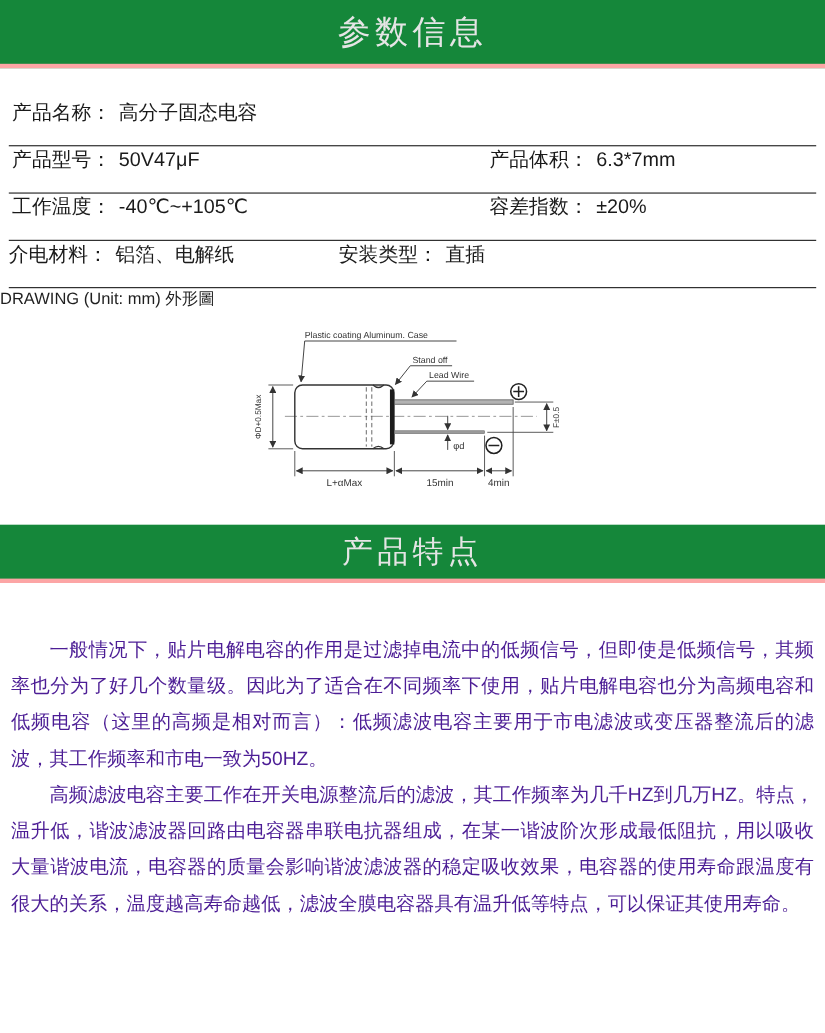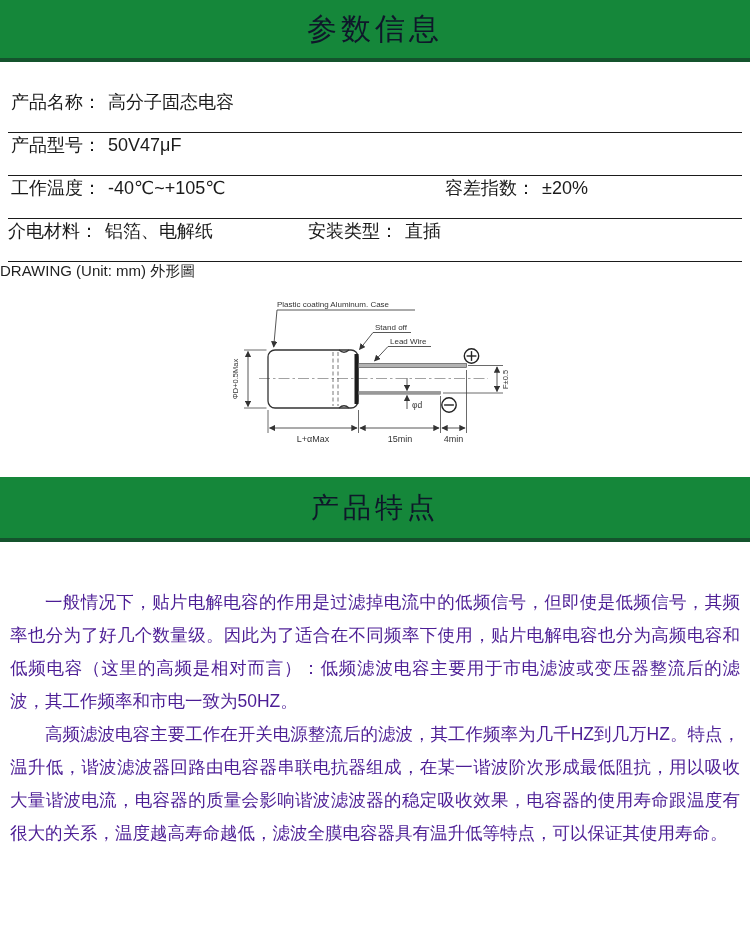--- a/index.html
+++ b/index.html
@@ -7,32 +7,32 @@
   body {
     width: 750px;
     min-height: 939px;
     margin: 0 auto;
     font-family: "Liberation Sans", "DejaVu Sans", sans-serif;
     color: #1a1a1a;
   }
   .banner {
     height: 62px;
     background: #15873a;
-    border-bottom: 4px solid #14532d;
+    border-bottom: 4px solid #fca5a5;
     display: flex;
     align-items: center;
     justify-content: center;
-    color: #0f172a;
+    color: #e5e5e5;
     font-size: 30px;
     letter-spacing: 4px;
     font-weight: 400;
   }
   .banner.second {
     margin-top: 21px;
-    height: 65px;
+    height: 53px;
     font-size: 28px;
   }
   
   .spec-table { margin: 28px 8px 0 8px; }
   .spec-row {
     display: flex;
     align-items: flex-start;
     height: 43px;
     border-bottom: 1px solid #1b1b1b;
     font-size: 18px;
@@ -80,20 +80,24 @@
       <span class="spec-label">产品名称：</span>
       <span class="spec-value">高分子固态电容</span>
     </div>
   </div>
 
   <div class="spec-row">
     <div class="spec-cell left">
       <span class="spec-label">产品型号：</span>
       <span class="spec-value">50V47μF</span>
     </div>
+    <div class="spec-cell right">
+      <span class="spec-label">产品体积：</span>
+      <span class="spec-value">6.3*7mm</span>
+    </div>
   </div>
 
   <div class="spec-row">
     <div class="spec-cell left">
       <span class="spec-label">工作温度：</span>
       <span class="spec-value">-40℃~+105℃</span>
     </div>
     <div class="spec-cell right">
       <span class="spec-label">容差指数：</span>
       <span class="spec-value">±20%</span>

